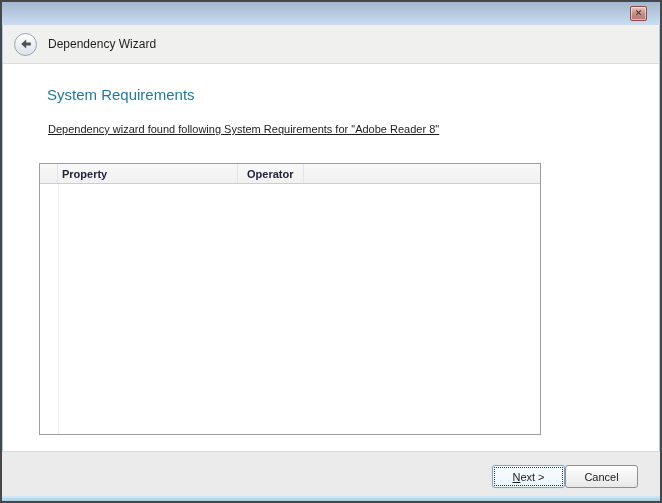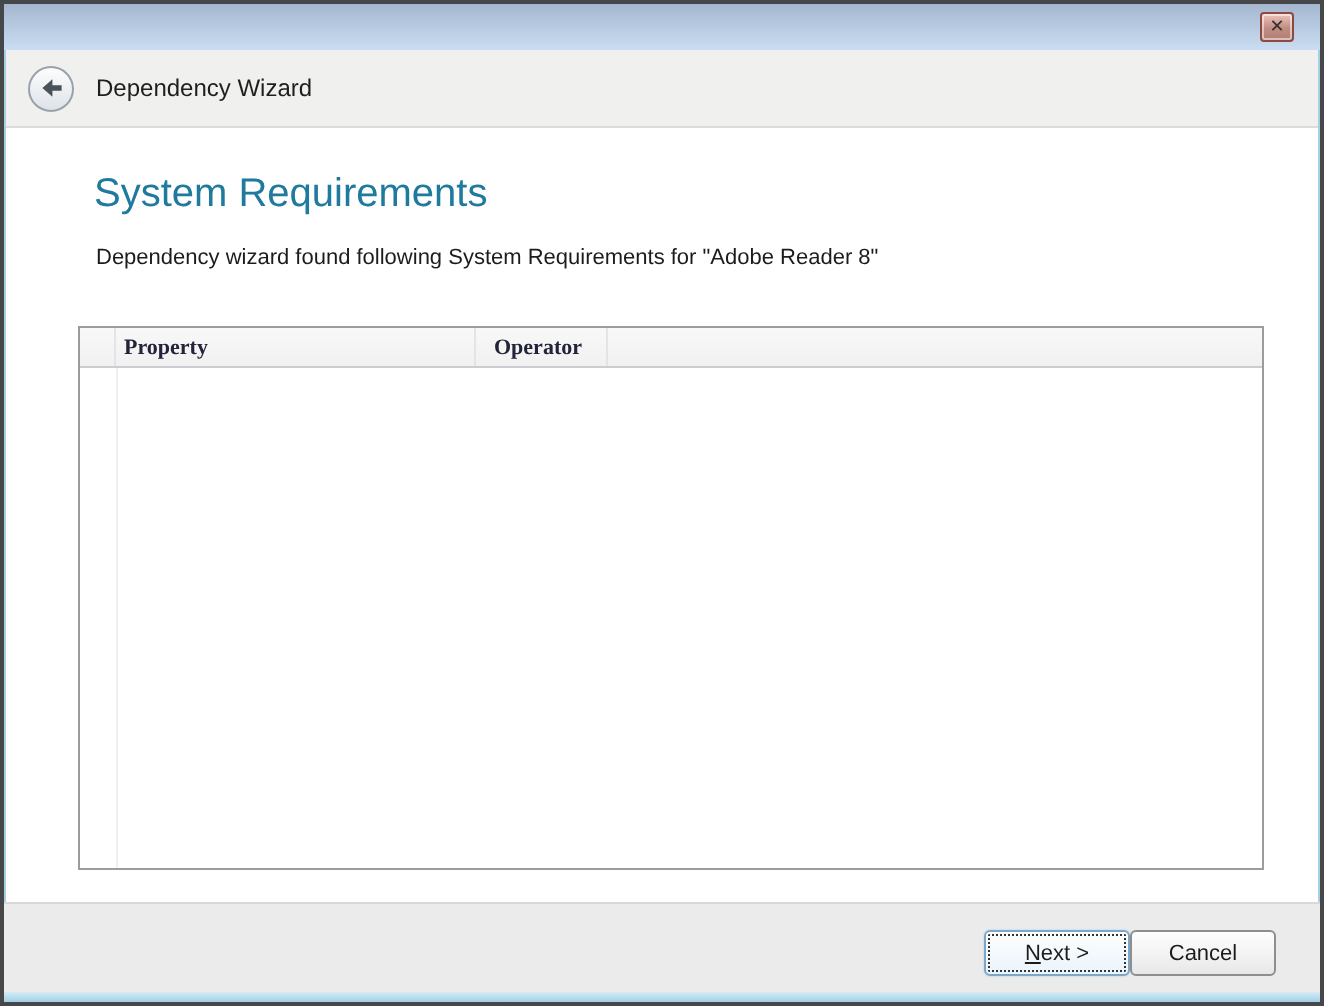--- a/index.html
+++ b/index.html
@@ -59,34 +59,33 @@
     margin-left:11px;
     font-size:12px; color:#1f1f1f;
   }
   
   .content {
     position:absolute; left:1px; right:1px; top:63px; bottom:50px;
     background:#ffffff;
   }
   .page-title {
     position:absolute; left:44px; top:21px;
-    font-size:20px; font-weight:400;
+    font-size:15px; font-weight:400;
     color:#1f7a9d;
   }
   .page-desc {
     position:absolute; left:45px; top:58px;
-    font-size:11px; color:#1c1c1c;
+    font-size:11px; color:#1c1c1c;text-decoration:underline;
   }
   
   .listview {
     position:absolute; left:36px; top:98px;
-    width:593px; height:272px;
+    width:502px; height:272px;
     border:1px solid #9c9ca0;
     background:#3b82f6;
-    font-family:Liberation Serif, serif;
   }
   .lv-header {
     display:flex;
     height:20px;
     background:linear-gradient(#f8f8f8, #f1f1f2);
     border-bottom:1px solid #cdcdd1;
     font-size:11px; font-weight:bold; color:#23233a;
   }
   .lv-col {
     display:flex; align-items:center;

